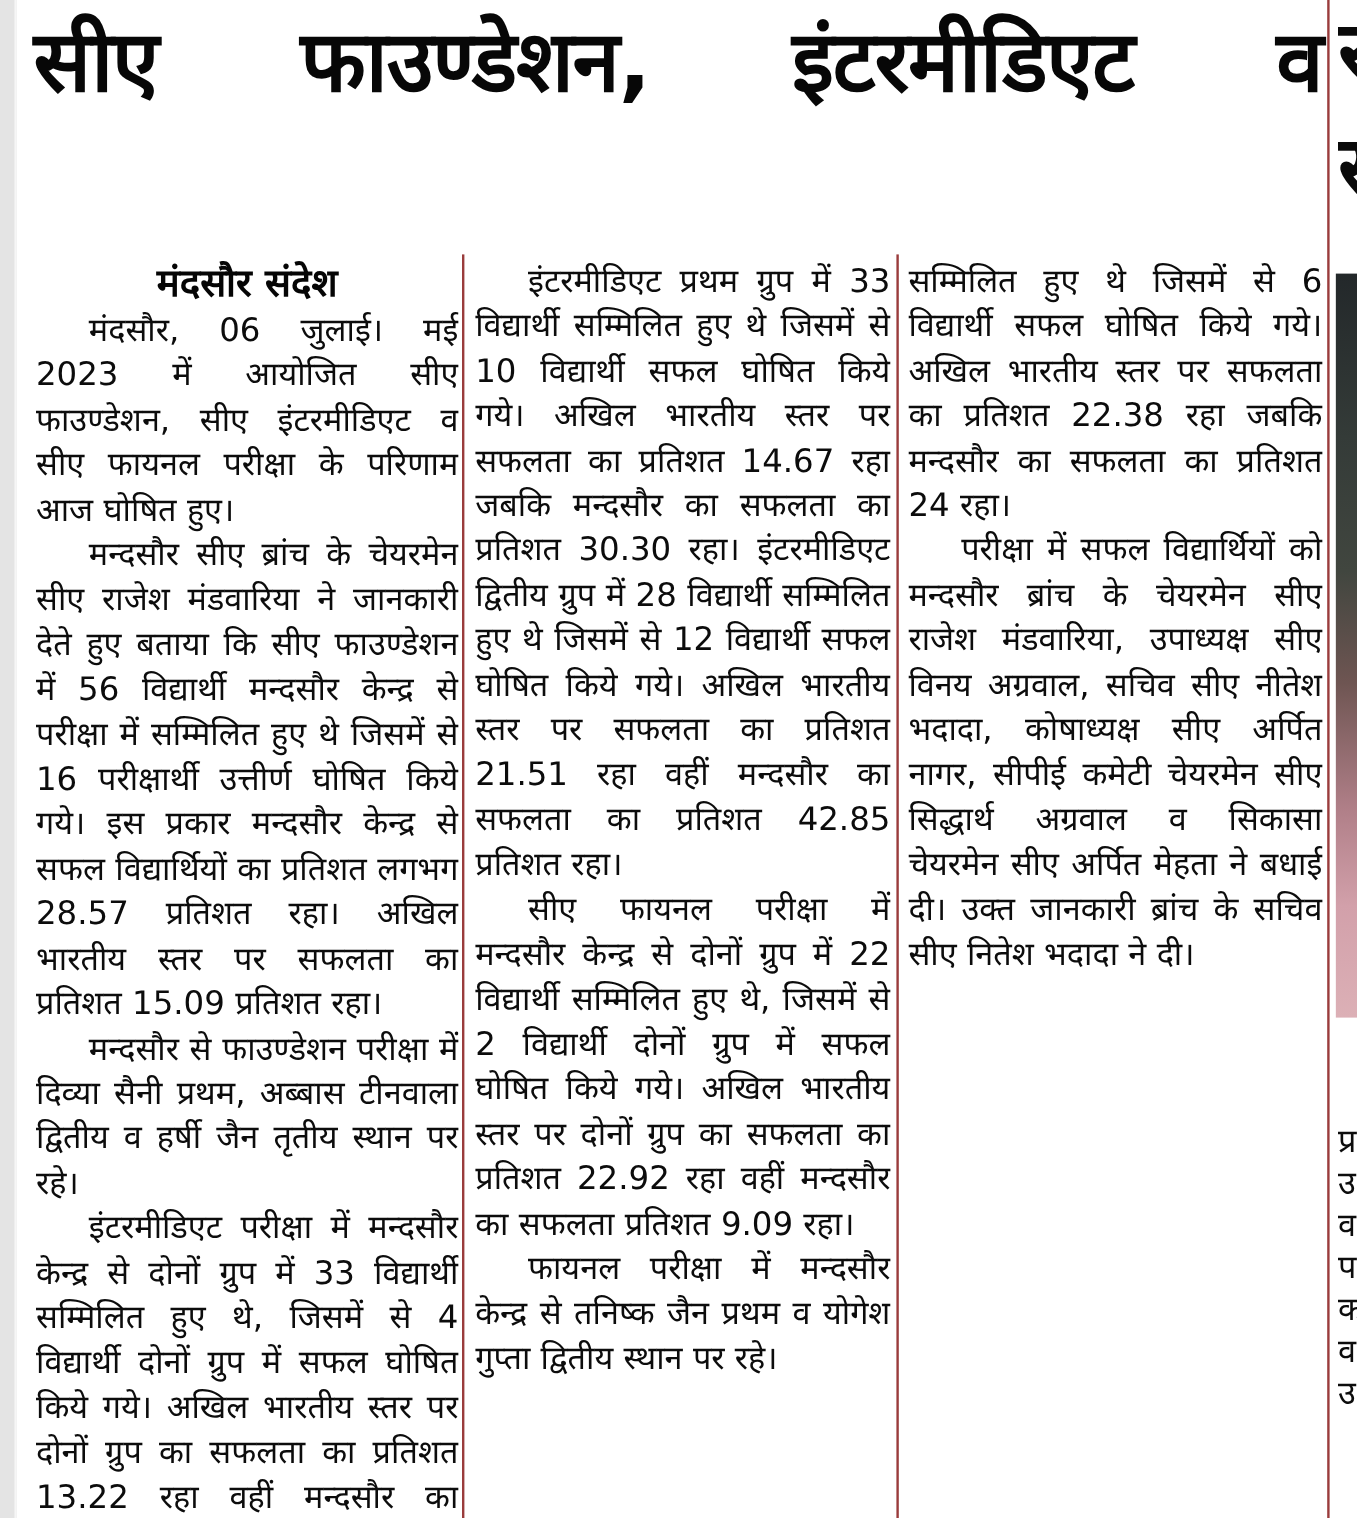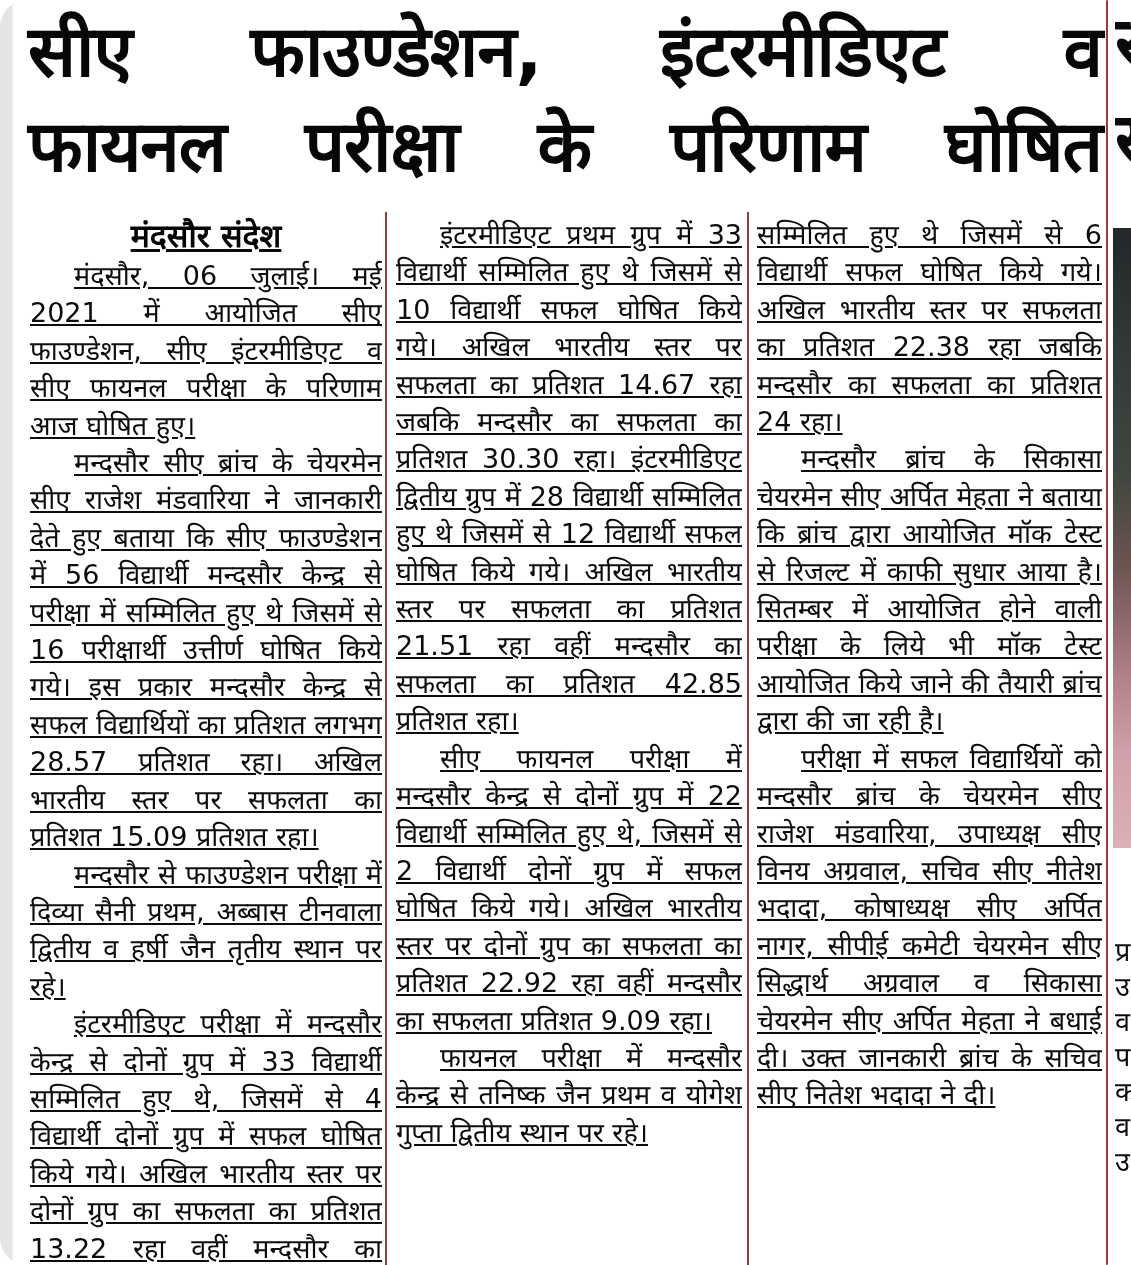--- a/index.html
+++ b/index.html
@@ -8,21 +8,20 @@
     width:1131px; height:1265px;
     background:#ffffff;
     font-family:"DejaVu Sans", sans-serif;
     overflow:hidden;
   }
   #page {
     position:relative;
     width:1131px; height:1265px;
     background:#ffffff;
     overflow:hidden;
-    border-radius:27px;
   }
   
   .left-strip {
     position:absolute; left:0; top:0; width:14px; height:100%;
     background:#e4e4e4; border-right:2px solid #f6f6f6;
   }
   
   .headline {
     position:absolute; left:28px; top:4px; width:1074px;
     color:#070707;
@@ -40,21 +39,20 @@
     word-spacing:6px;
   }
   
   .col {
     position:absolute; top:216px; height:1049px;
     overflow:hidden;
     color:#0c0c0c;
     font-size:27px;
     line-height:37.4px;
     text-align:justify;
-    text-decoration:underline;
   }
   .col p { margin:0; text-indent:44px; }
   .col p.cont { text-indent:0; }
   .dateline {
     margin:0 0 1px 0;
     font-size:32px;
     font-weight:bold;
     text-align:center;
     text-indent:0;
     line-height:40px;
@@ -100,46 +98,44 @@
 </style>
 </head>
 <body>
 
 <div id="page">
 
   <div class="left-strip"></div>
 
   <div class="headline">
     <div class="hl-line">सीए फाउण्डेशन, इंटरमीडिएट व</div>
-    <div class="hl-line">फायनल परीक्षा के परिणाम घोषित</div>
   </div>
 
   <div class="col" id="col-1">
     <h2 class="dateline">मंदसौर संदेश</h2>
-    <p>मंदसौर, 06 जुलाई। मई 2021 में आयोजित सीए फाउण्डेशन, सीए इंटरमीडिएट व सीए फायनल परीक्षा के परिणाम आज घोषित हुए।</p>
+    <p>मंदसौर, 06 जुलाई। मई 2023 में आयोजित सीए फाउण्डेशन, सीए इंटरमीडिएट व सीए फायनल परीक्षा के परिणाम आज घोषित हुए।</p>
     <p>मन्दसौर सीए ब्रांच के चेयरमेन सीए राजेश मंडवारिया ने जानकारी देते हुए बताया कि सीए फाउण्डेशन में 56 विद्यार्थी मन्दसौर केन्द्र से परीक्षा में सम्मिलित हुए थे जिसमें से 16 परीक्षार्थी उत्तीर्ण घोषित किये गये। इस प्रकार मन्दसौर केन्द्र से सफल विद्यार्थियों का प्रतिशत लगभग 28.57 प्रतिशत रहा। अखिल भारतीय स्तर पर सफलता का प्रतिशत 15.09 प्रतिशत रहा।</p>
     <p>मन्दसौर से फाउण्डेशन परीक्षा में दिव्या सैनी प्रथम, अब्बास टीनवाला द्वितीय व हर्षी जैन तृतीय स्थान पर रहे।</p>
     <p>इंटरमीडिएट परीक्षा में मन्दसौर केन्द्र से दोनों ग्रुप में 33 विद्यार्थी सम्मिलित हुए थे, जिसमें से 4 विद्यार्थी दोनों ग्रुप में सफल घोषित किये गये। अखिल भारतीय स्तर पर दोनों ग्रुप का सफलता का प्रतिशत 13.22 रहा वहीं मन्दसौर का सफलता प्रतिशत 16.28 रहा।</p>
 
   </div>
 
   <div class="v-divider" id="divider-1"></div>
 
   <div class="col" id="col-2">
     <p>इंटरमीडिएट प्रथम ग्रुप में 33 विद्यार्थी सम्मिलित हुए थे जिसमें से 10 विद्यार्थी सफल घोषित किये गये। अखिल भारतीय स्तर पर सफलता का प्रतिशत 14.67 रहा जबकि मन्दसौर का सफलता का प्रतिशत 30.30 रहा। इंटरमीडिएट द्वितीय ग्रुप में 28 विद्यार्थी सम्मिलित हुए थे जिसमें से 12 विद्यार्थी सफल घोषित किये गये। अखिल भारतीय स्तर पर सफलता का प्रतिशत 21.51 रहा वहीं मन्दसौर का सफलता का प्रतिशत 42.85 प्रतिशत रहा।</p>
     <p>सीए फायनल परीक्षा में मन्दसौर केन्द्र से दोनों ग्रुप में 22 विद्यार्थी सम्मिलित हुए थे, जिसमें से 2 विद्यार्थी दोनों ग्रुप में सफल घोषित किये गये। अखिल भारतीय स्तर पर दोनों ग्रुप का सफलता का प्रतिशत 22.92 रहा वहीं मन्दसौर का सफलता प्रतिशत 9.09 रहा।</p>
     <p>फायनल परीक्षा में मन्दसौर केन्द्र से तनिष्क जैन प्रथम व योगेश गुप्ता द्वितीय स्थान पर रहे।</p>
 
   </div>
 
   <div class="v-divider" id="divider-2"></div>
 
   <div class="col" id="col-3">
     <p class="cont">सम्मिलित हुए थे जिसमें से 6 विद्यार्थी सफल घोषित किये गये। अखिल भारतीय स्तर पर सफलता का प्रतिशत 22.38 रहा जबकि मन्दसौर का सफलता का प्रतिशत 24 रहा।</p>
-    <p>मन्दसौर ब्रांच के सिकासा चेयरमेन सीए अर्पित मेहता ने बताया कि ब्रांच द्वारा आयोजित मॉक टेस्ट से रिजल्ट में काफी सुधार आया है। सितम्बर में आयोजित होने वाली परीक्षा के लिये भी मॉक टेस्ट आयोजित किये जाने की तैयारी ब्रांच द्वारा की जा रही है।</p>
     <p>परीक्षा में सफल विद्यार्थियों को मन्दसौर ब्रांच के चेयरमेन सीए राजेश मंडवारिया, उपाध्यक्ष सीए विनय अग्रवाल, सचिव सीए नीतेश भदादा, कोषाध्यक्ष सीए अर्पित नागर, सीपीई कमेटी चेयरमेन सीए सिद्धार्थ अग्रवाल व सिकासा चेयरमेन सीए अर्पित मेहता ने बधाई दी। उक्त जानकारी ब्रांच के सचिव सीए नितेश भदादा ने दी।</p>
   </div>
 
   <div class="article-right-border"></div>
 
   <div class="adjacent">
     <div class="adj-hl" id="adj-hl-1">र</div>
     <div class="adj-hl" id="adj-hl-2">स</div>
     <div class="adj-photo"></div>
     <div class="adj-text">

